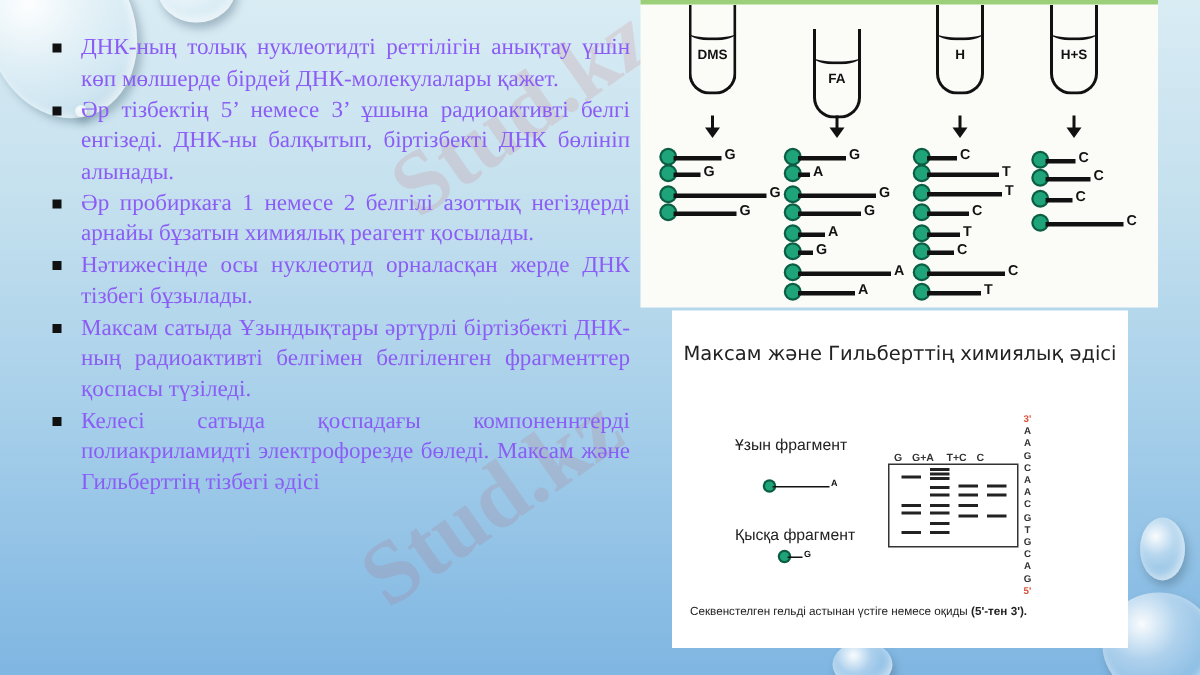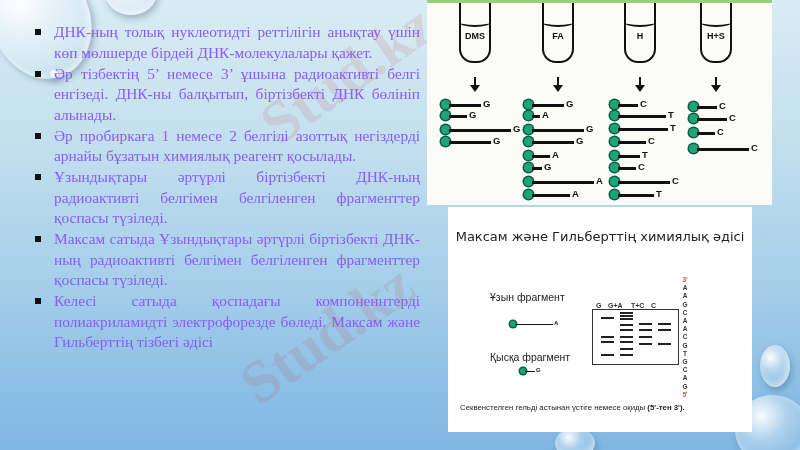--- a/index.html
+++ b/index.html
@@ -49,31 +49,31 @@
 <div class="drop" style="left:555px; top:428px; width:40px; height:30px;"></div>
 
 <div class="watermark" style="left:250px; top:40px; font-size:60px;">Stud.kz</div>
 <div class="watermark" style="left:230px; top:300px; font-size:60px;">Stud.kz</div>
 
 <div class="text-col">
   <ul class="bullets">
     <li>ДНК-ның толық нуклеотидті реттілігін анықтау үшін көп мөлшерде бірдей ДНК-молекулалары қажет.</li>
     <li>Әр тізбектің 5’ немесе 3’ ұшына радиоактивті белгі енгізеді. ДНК-ны балқытып, біртізбекті ДНК бөлініп алынады.</li>
     <li>Әр пробиркаға 1 немесе 2 белгілі азоттық негіздерді арнайы бұзатын химиялық реагент қосылады.</li>
-    <li>Ұзындықтары әртүрлі біртізбекті ДНК-ның радиоактивті белгімен белгіленген фрагменттер қоспасы түзіледі.</li>
+    <li>Нәтижесінде осы нуклеотид орналасқан жерде ДНК тізбегі бұзылады.</li>
     <li>Максам сатыда Ұзындықтары әртүрлі біртізбекті ДНК-ның радиоактивті белгімен белгіленген фрагменттер қоспасы түзіледі.</li>
     <li>Келесі сатыда қоспадағы компоненнтерді полиакриламидті электрофорезде бөледі. Максам және Гильберттің тізбегі әдісі</li>
   </ul>
 </div>
 
 <div class="img-top">
   <div class="tube" style="left:32px; top:0;">
       <div class="tube-label">DMS</div>
     </div>
-  <div class="tube" style="left:115px; top:0;">
+  <div class="tube" style="left:115px; top:16px;">
       <div class="tube-label">FA</div>
     </div>
   <div class="tube" style="left:197px; top:0;">
       <div class="tube-label">H</div>
     </div>
   <div class="tube" style="left:273px; top:0;">
       <div class="tube-label">H+S</div>
     </div>
 
   <div class="arrow" style="left:47px; top:74px;"></div>

